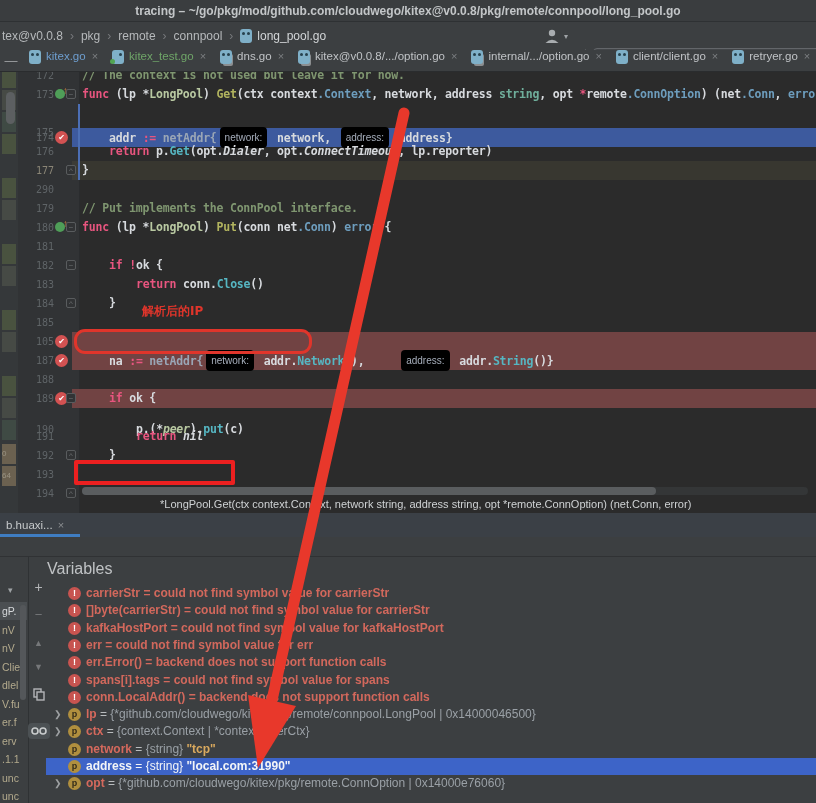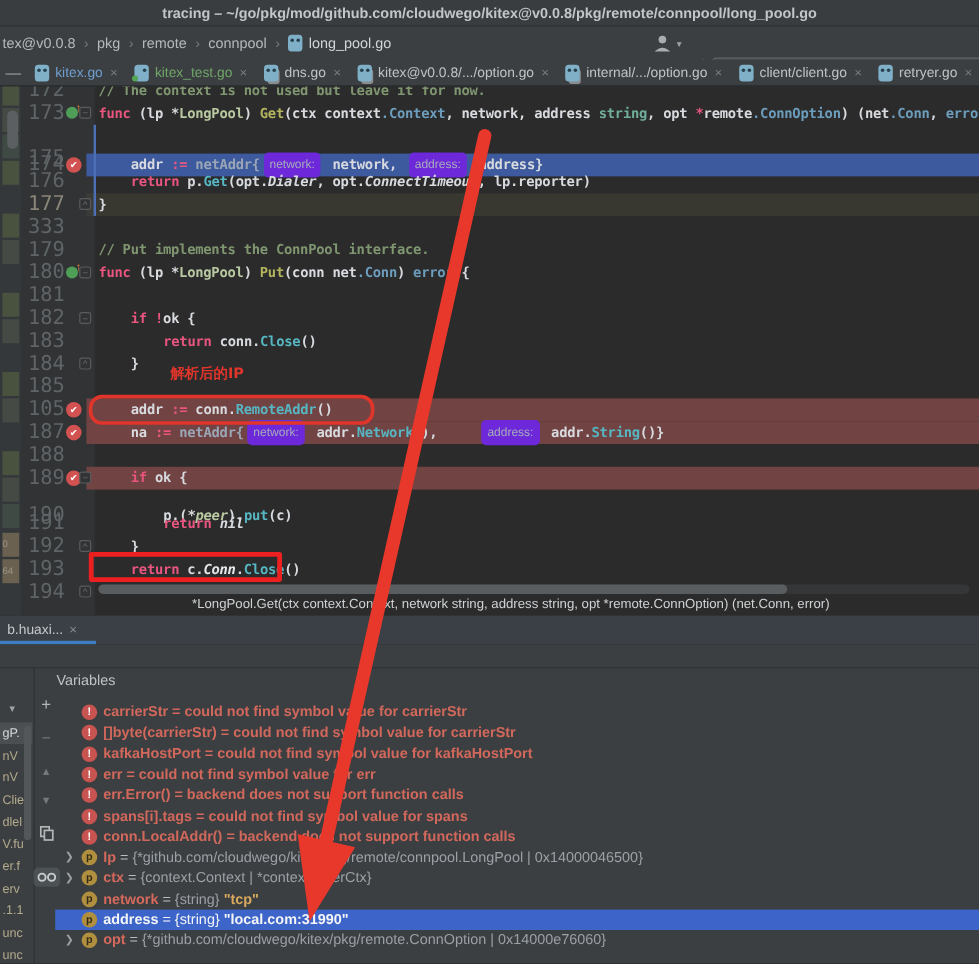--- a/index.html
+++ b/index.html
@@ -36,39 +36,39 @@
   #runbox .gofile { margin-right:6px; flex:0 0 auto; }
   .runbadge { position:relative; }
   .runbadge:after { content:""; position:absolute; left:-2px; bottom:-2px; width:6px; height:6px;
     border-radius:50%; background:#52a552; border:1px solid #434649; }
 
   
   #tabbar { left:0; top:50px; width:816px; height:22px; background:#3c3f41;
     border-bottom:1px solid #2a2c2e; display:flex; align-items:stretch; overflow:hidden; }
   #tab-overflow { width:22px; display:flex; align-items:center; justify-content:center;
     color:#9fa2a4; font-size:13px; flex:0 0 auto; }
-  .etab { display:flex; align-items:center; gap:5px; padding:0 7px; font-size:11.5px;
+  .etab { display:flex; align-items:flex-start; gap:5px; padding:0 7px; font-size:11.5px;
     white-space:nowrap; flex:0 0 auto; cursor:default; }
   .etab .x { color:#7c7f82; font-size:11px; margin-left:1px; }
 
   
   #editor { left:0; top:72px; width:816px; height:441px; background:#2b2b2b; overflow:hidden; }
   #leftstrip { position:absolute; left:0; top:0; width:18px; height:441px; background:#35383a; }
   .lsblock { position:absolute; left:2px; width:14px; height:20px; font-size:8px; color:#9a9484;
     line-height:20px; text-align:left; }
   #lsthumb { position:absolute; left:6px; top:20px; width:9px; height:32px; background:#5c5f61; border-radius:5px; }
   #gutterbg { position:absolute; left:18px; top:0; width:62px; height:441px; background:#313335;
     border-right:1px solid #2a2c2e; }
   #scopebar { position:absolute; left:78px; top:32px; width:2px; height:76px; background:#4c6fb5; }
   .crow { position:absolute; left:0; right:0; height:19px; }
   .crow .hl { position:absolute; left:72px; right:0; top:0; bottom:0; }
   .hl-exec { background:#3d5a9e; }
   .hl-bp { background:#714343; }
   .hl-cur { background:rgba(86,84,60,0.30); }
-  .crow .num { position:absolute; left:18px; width:36px; text-align:right; font-size:17px;
+  .crow .num { position:absolute; left:18px; width:36px; text-align:right; font-size:10px;
     color:#5f6467; font-family:"DejaVu Sans Mono", monospace; line-height:19px; }
   .num-cur { color:#8a8576 !important; }
   .crow .gic { position:absolute; left:55px; top:3px; width:16px; height:14px; }
   .crow .fold { position:absolute; left:66px; top:4px; width:10px; height:10px; font-size:8px;
     line-height:9px; text-align:center; color:#6b6e70; border:1px solid #595c5e; border-radius:2px;
     background:#313335; }
   .crow .code { position:absolute; left:82px; top:0; line-height:19px; white-space:pre;
     font-family:"DejaVu Sans Mono", monospace; font-size:11.5px; font-weight:700; letter-spacing:-0.2px; }
   .ic-bp { width:13px; height:13px; border-radius:50%; background:#d25252; color:#fff;
     font-size:8px; line-height:13px; text-align:center; }
@@ -76,39 +76,39 @@
   .ic-run:after { content:"\2191"; position:absolute; left:8px; top:-4px; color:#d0803c; font-size:10px; font-weight:700; }
   .tk-k { color:#e8557f; } .tk-fn { color:#b2b45f; } .tk-m { color:#56b6c2; }
   .tk-ty { color:#6d9dbd; } .tk-tg { color:#b9c9a2; } .tk-st { color:#6fae9b; }
   .tk-c { color:#7f9670; } .tk-p { color:#d7dade; } .tk-dim { color:#9aa6b6; }
   .tk-it { font-style:italic; color:#d7dade; }
   .tk-itb { font-style:italic; color:#e6e9ec; }
   .tk-tgit { font-style:italic; color:#b9c9a2; }
   .tk-u { text-decoration:underline; color:#d7dade; }
   .tk-sp { }
   .tk-chip { display:inline-block; font-family:"Liberation Sans", sans-serif; font-size:10px;
-    font-weight:400; letter-spacing:0; background:#6d28d9; color:#a6aebb; border-radius:4px;
+    font-weight:400; letter-spacing:0; background:#000000; color:#a6aebb; border-radius:4px;
     padding:1px 5px; margin:0 3px; position:relative; top:-1px; }
   #hscroll-track { position:absolute; left:82px; top:415px; width:726px; height:8px; background:#343637; border-radius:4px; }
   #hscroll { position:absolute; left:82px; top:415px; width:574px; height:8px; background:#5a5d5f; border-radius:4px; }
   #hintline { position:absolute; left:160px; top:424px; height:17px; line-height:17px;
     font-size:11px; color:#cfd2d4; white-space:nowrap; }
 
   
   #dbgtabs { left:0; top:513px; width:816px; height:24px; background:#3b4046; }
   #dbgtab { position:absolute; left:0; top:0; width:80px; height:24px; display:flex; align-items:center;
     padding:0 6px; font-size:11.5px; color:#c6c9cb; gap:5px; }
   #dbgtab .x { color:#8a8d90; font-size:11px; }
   #dbgtab-underline { position:absolute; left:0; top:21px; width:80px; height:3px; background:#3f7dc2; }
 
   
   #panel { left:0; top:537px; width:816px; height:266px; background:#3c3f41; }
   #panel-topline { position:absolute; left:0; top:19px; width:816px; height:1px; background:#303234; }
   #framesdiv { position:absolute; left:28px; top:19px; width:1px; height:247px; background:#2f3234; }
-  #panel-title { position:absolute; left:47px; top:23px; font-size:12px; color:#c0c3c5; }
+  #panel-title { position:absolute; left:47px; top:23px; font-size:16px; color:#c0c3c5; }
   .frame-item { position:absolute; left:0; width:27px; height:18px; overflow:hidden;
     font-size:10.5px; line-height:18px; color:#b3aa8d; white-space:nowrap; padding-left:2px; }
   .frame-item.sel { background:#4b4f52; color:#d5d8da; }
   #frthumb { position:absolute; left:20px; top:68px; width:6px; height:95px; background:#54575a; border-radius:3px; }
   #frcaret { position:absolute; left:8px; top:48px; color:#9fa3a6; font-size:9px; }
   .tbico { position:absolute; left:30px; width:17px; height:17px; display:flex; align-items:center;
     justify-content:center; color:#b4b6b8; font-size:14px; }
   .tbico.dim { color:#76787a; font-size:9px; }
   #ico-watch { background:#4c5154; border-radius:4px; width:22px; height:16px; left:28px; }
   .vrow { position:absolute; left:46px; right:0; height:17px; font-size:12px; font-weight:600;
@@ -259,21 +259,21 @@
           <div class="num">176</div>
           <div class="code" style="padding-left: 27px;"><span class="tk-k">return</span><span class="tk-p"> p.</span><span class="tk-m">Get</span><span class="tk-p">(opt.</span><span class="tk-it">Dialer</span><span class="tk-p">, opt.</span><span class="tk-it">ConnectTimeout</span><span class="tk-p">, lp.reporter)</span></div>
         </div>
         <div class="crow" style="top: 89px;">
           <div class="hl hl-cur"></div>
           <div class="num num-cur">177</div>
           <div class="fold">^</div>
           <div class="code" style="padding-left: 0px;"><span class="tk-p">}</span></div>
         </div>
         <div class="crow" style="top: 108px;">
-          <div class="num">333</div>
+          <div class="num">290</div>
           <div class="code" style="padding-left: 0px;"></div>
         </div>
         <div class="crow" style="top: 127px;">
           <div class="num">179</div>
           <div class="code" style="padding-left: 0px;"><span class="tk-c">// Put implements the ConnPool interface.</span></div>
         </div>
         <div class="crow" style="top: 146px;">
           <div class="num">180</div>
           <div class="gic">
             <div class="ic-run"></div>
@@ -301,21 +301,20 @@
         <div class="crow" style="top: 241px;">
           <div class="num">185</div>
           <div class="code" style="padding-left: 0px;"></div>
         </div>
         <div class="crow" style="top: 260px;">
           <div class="hl hl-bp"></div>
           <div class="num">105</div>
           <div class="gic">
             <div class="ic-bp">✔</div>
           </div>
-          <div class="code" style="padding-left: 27px;"><span class="tk-p">addr </span><span class="tk-k">:=</span><span class="tk-p"> conn.</span><span class="tk-m">RemoteAddr</span><span class="tk-p">()</span></div>
         </div>
         <div class="crow" style="top: 279px;">
           <div class="hl hl-bp"></div>
           <div class="num">187</div>
           <div class="gic">
             <div class="ic-bp">✔</div>
           </div>
           <div class="code" style="padding-left: 27px;"><span class="tk-p">na </span><span class="tk-k">:=</span><span class="tk-dim"> netAddr{</span><span class="tk-chip">network:</span><span class="tk-p"> addr.</span><span class="tk-m">Network</span><span class="tk-p">(), </span><span class="tk-sp">    </span><span class="tk-chip">address:</span><span class="tk-p"> addr.</span><span class="tk-m">String</span><span class="tk-p">()}</span></div>
         </div>
         <div class="crow" style="top: 298px;">
@@ -338,21 +337,20 @@
           <div class="num">191</div>
           <div class="code" style="padding-left: 54px;"><span class="tk-k">return</span><span class="tk-p"> </span><span class="tk-it">nil</span></div>
         </div>
         <div class="crow" style="top: 374px;">
           <div class="num">192</div>
           <div class="fold">^</div>
           <div class="code" style="padding-left: 27px;"><span class="tk-p">}</span></div>
         </div>
         <div class="crow" style="top: 393px;">
           <div class="num">193</div>
-          <div class="code" style="padding-left: 27px;"><span class="tk-k">return</span><span class="tk-p"> c.</span><span class="tk-itb">Conn</span><span class="tk-p">.</span><span class="tk-m">Close</span><span class="tk-p">()</span></div>
         </div>
         <div class="crow" style="top: 412px;">
           <div class="num">194</div>
           <div class="fold">^</div>
           <div class="code" style="padding-left: 0px;"></div>
         </div>
       </div>
     <div id="scopebar"></div>
     <div id="hscroll-track"></div>
     <div id="hscroll"></div>

